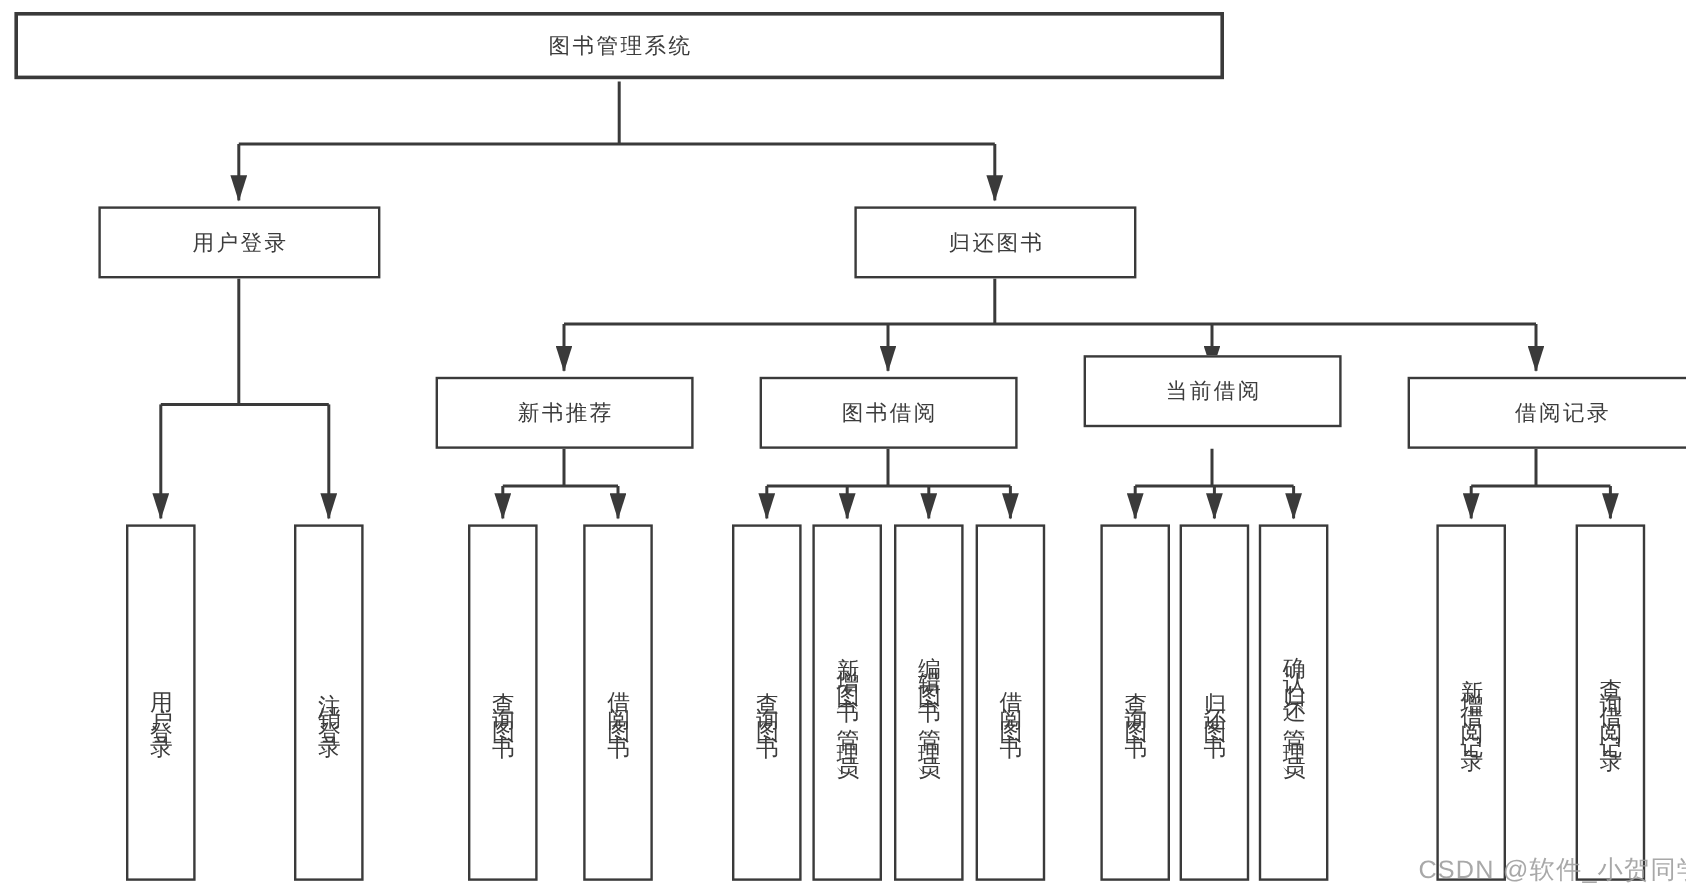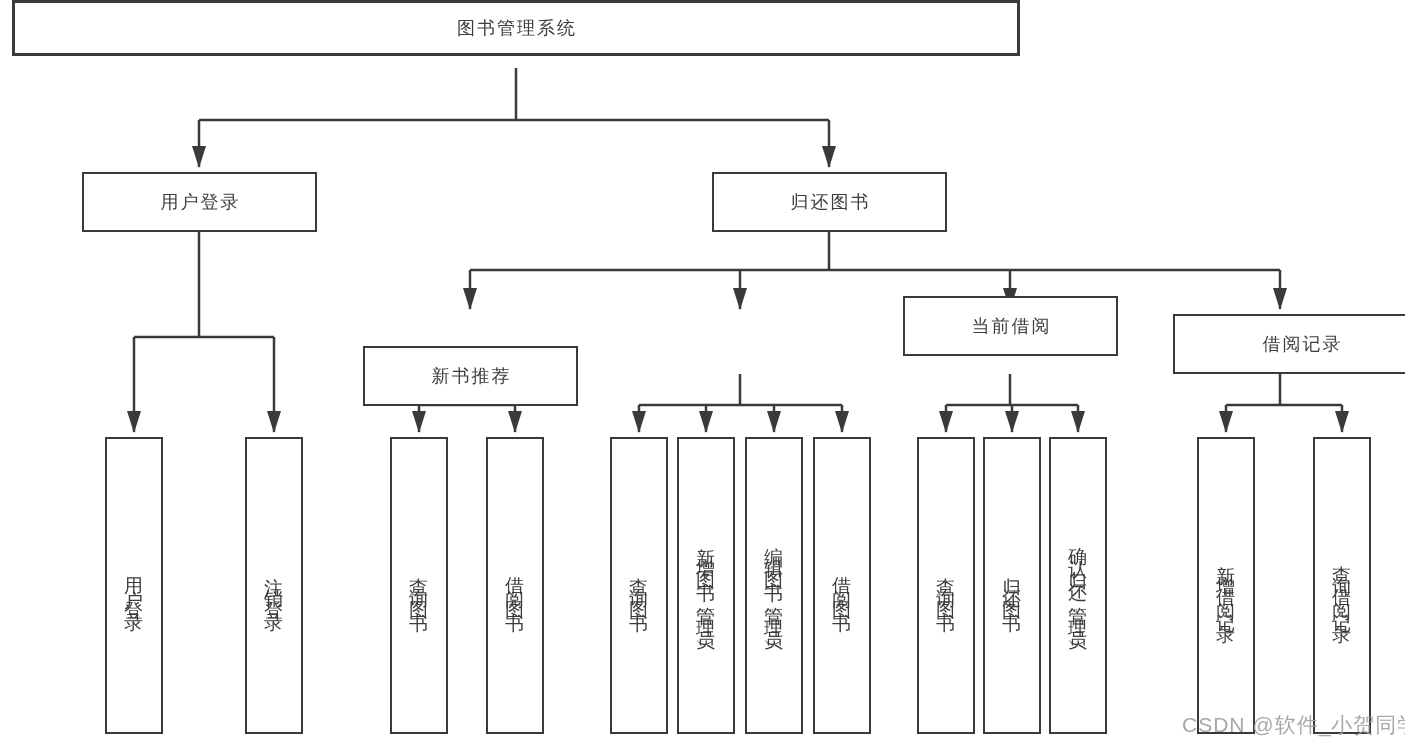--- a/index.html
+++ b/index.html
@@ -35,26 +35,26 @@
     white-space: nowrap;
   }
   .v-box {
     writing-mode: vertical-rl;
     text-orientation: mixed;
     font-size: 19px;
     letter-spacing: 12px;
     line-height: 1;
   }
   
-  .n-root       { left: 12px;   top: 0;  width: 1008px; height: 56px; }
+  .n-root       { left: 12px;   top: 10px;  width: 1008px; height: 56px; }
   
   .n-login      { left: 82px;   top: 172px; width: 235px;  height: 60px; }
   .n-manage     { left: 712px;  top: 172px; width: 235px;  height: 60px; }
   
-  .n-recommend  { left: 363px;  top: 314px; width: 215px;  height: 60px; margin-top: 32px; }
+  .n-recommend  { left: 363px;  top: 314px; width: 215px;  height: 60px; }
   .n-borrow     { left: 633px;  top: 314px; width: 215px;  height: 60px; }
   .n-current    { left: 903px;  top: 296px; width: 215px;  height: 60px; }
   .n-records    { left: 1173px; top: 314px; width: 257px;  height: 60px; }
   
   .leaf { top: 437px; width: 58px; height: 297px; }
   .l-login-1     { left: 105px; }
   .l-login-2     { left: 245px; }
   .l-recommend-1 { left: 390px; }
   .l-recommend-2 { left: 486px; }
   .l-borrow-1    { left: 610px; }
@@ -131,20 +131,23 @@
   <div class="box h-box n-login">
     <span>用户登录</span>
   </div>
   <div class="box h-box n-manage">
     <span>归还图书</span>
   </div>
 
   <div class="box h-box n-recommend">
     <span>新书推荐</span>
   </div>
+  <div class="box h-box n-borrow">
+    <span>图书借阅</span>
+  </div>
   <div class="box h-box n-current">
     <span>当前借阅</span>
   </div>
   <div class="box h-box n-records">
     <span>借阅记录</span>
   </div>
 
   <div class="box v-box leaf l-login-1">
     <span>用户登录</span>
   </div>

